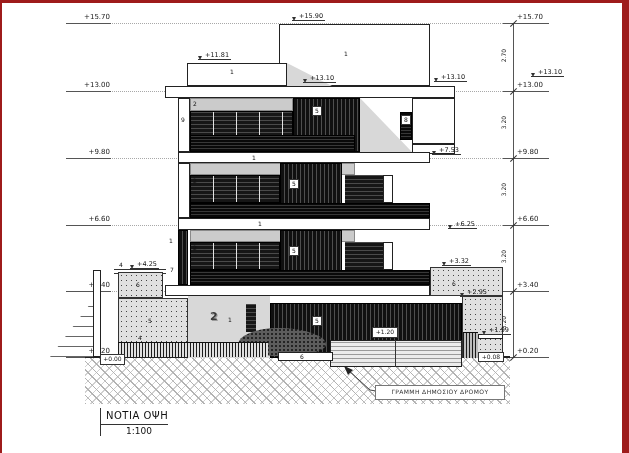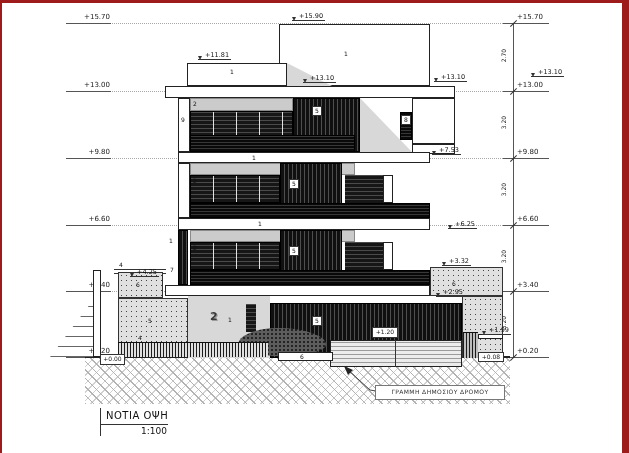--- a/index.html
+++ b/index.html
@@ -37,21 +37,21 @@
   .fence{background:repeating-linear-gradient(90deg,#1c1c1c 0 1px,#e0e0e0 1px 3px);border-top:1px solid #111;box-sizing:border-box;}
   .shadowtri{background:#d8d8d8;clip-path:polygon(0 0,100% 100%,0 100%);}
   .hedge{background-color:#5d5d5d;background-image:radial-gradient(#1f1f1f 0.7px,transparent 0.8px),radial-gradient(#8a8a8a 0.6px,transparent 0.7px);
     background-size:4px 4px,6px 6px;border-radius:45% 55% 50% 50%/60% 60% 40% 40%;}
   .steps{background:repeating-linear-gradient(0deg,#666 0 1px,transparent 1px 10px);clip-path:polygon(0 100%,100% 0,100% 100%);}
   .kn{font-size:6px;line-height:7px;color:#111;}
   .knbox{font-size:6px;line-height:8px;background:#fff;border:1px solid #333;padding:0 2px;color:#111;}
   .unit{font-size:11px;font-weight:bold;color:#3a3a3a;text-shadow:1px 1px 0 #9a9a9a;}
   .titleline{border-left:1px solid #333;}
   .titletxt{font-size:10px;letter-spacing:0.5px;color:#111;}
-  .titlescale{font-size:9px;color:#111;margin-left:15px;}
+  .titlescale{font-size:9px;color:#111;}
   .roadbox{font-size:6px;line-height:11px;background:#fff;border:1px solid #777;text-align:center;color:#333;letter-spacing:0.4px;}
   svg.overlay{position:absolute;left:0;top:0;pointer-events:none;}
 </style>
 </head>
 <body>
 
 <div id="canvas">
 
   <div class="abs lvl" style="left:112px;top:23px;width:391px;"></div>
   <div class="abs lvl" style="left:112px;top:91px;width:391px;"></div>
@@ -191,23 +191,23 @@
   <div class="abs steps" style="left:50px;top:300px;width:43px;height:57px;"></div>
   <div class="abs spotbox" style="left:100px;top:354px;width:23px;height:9px;">+0.00</div>
 
   <div class="abs spot" style="left:292px;top:12px;">+15.90</div>
   <div class="abs spot" style="left:198px;top:51px;">+11.81</div>
   <div class="abs spot" style="left:303px;top:74px;">+13.10</div>
   <div class="abs spot" style="left:434px;top:73px;">+13.10</div>
   <div class="abs spot" style="left:531px;top:68px;">+13.10</div>
   <div class="abs spot" style="left:432px;top:146px;">+7.53</div>
   <div class="abs spot" style="left:448px;top:220px;">+6.25</div>
-  <div class="abs spot" style="left:130px;top:260px;margin-top:8px;">+4.25</div>
+  <div class="abs spot" style="left:130px;top:260px;">+4.25</div>
   <div class="abs spot" style="left:442px;top:257px;">+3.32</div>
-  <div class="abs spot" style="left:436px;top:288px;">+2.95</div>
+  <div class="abs spot" style="left:460px;top:288px;">+2.95</div>
   <div class="abs spot" style="left:482px;top:326px;">+1.99</div>
 
   <svg class="overlay" width="629" height="453">
     <polyline points="376,391 370,390 347,369" fill="none" stroke="#444" stroke-width="1"></polyline>
     <polygon points="344,366 353,370 348,375" fill="#222"></polygon>
   </svg>
   <div class="abs roadbox" style="left:375px;top:385px;width:128px;height:13px;">ΓΡΑΜΜΗ ΔΗΜΟΣΙΟΥ ΔΡΟΜΟΥ</div>
 
   <div class="abs titleline" style="left:100px;top:408px;height:28px;"></div>
   <div class="abs titletxt" style="left:106px;top:410px;">ΝΟΤΙΑ ΟΨΗ</div>

